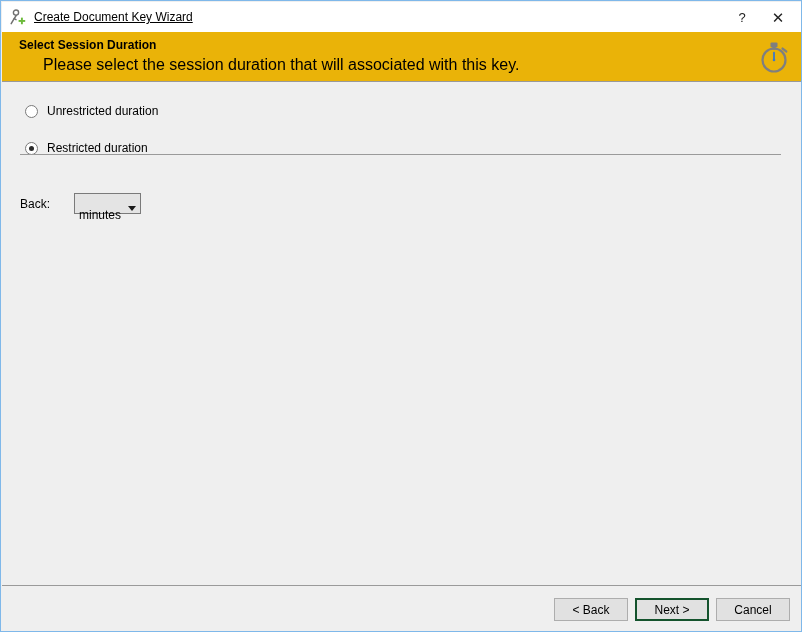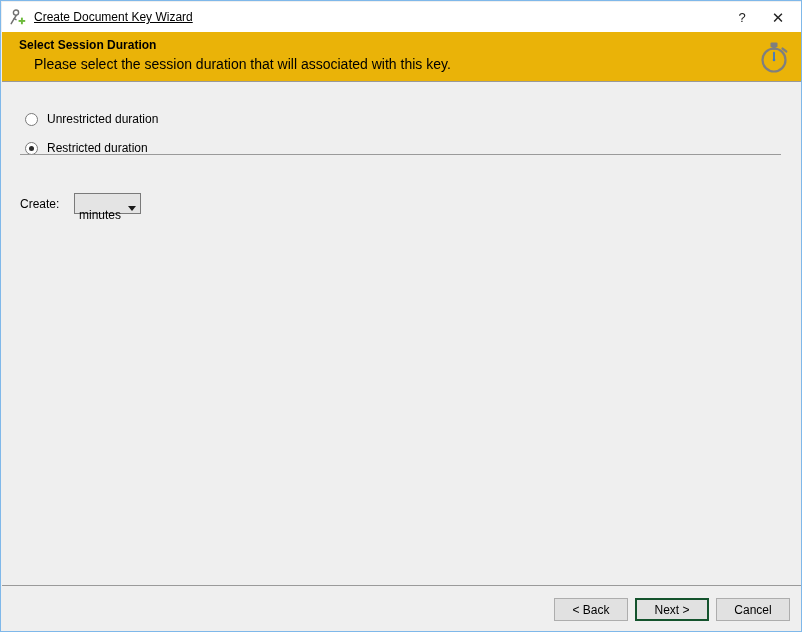--- a/index.html
+++ b/index.html
@@ -91,23 +91,23 @@
     position: absolute;
     left: 17px;
     top: 6px;
     font-size: 12px;
     font-weight: bold;
     color: #000000;
     white-space: nowrap;
   }
   .header-subtitle {
     position: absolute;
-    left: 32px;
+    left: 41px;
     top: 24px;
-    font-size: 14px;
+    font-size: 16px;
     color: #000000;
     white-space: nowrap;
   }
   .header-icon {
     position: absolute;
     right: 9px;
     top: 6px;
     width: 38px;
     height: 38px;
   }
@@ -121,21 +121,21 @@
     height: 502px;
     background: #efefef;
   }
 
   .radio-row {
     position: absolute;
     display: flex;
     align-items: center;
     white-space: nowrap;
   }
-  #radio-unrestricted { left: 23px; top: 29px; }
+  #radio-unrestricted { left: 23px; top: 21px; }
   #radio-restricted   { left: 23px; top: 58px; }
 
   .radio-mark {
     width: 13px;
     height: 13px;
     box-sizing: border-box;
     border: 1px solid #7a7a7a;
     border-radius: 50%;
     background: #ffffff;
     margin-right: 9px;
@@ -344,21 +344,21 @@
 
     <div class="radio-row" id="radio-restricted">
       <span class="radio-mark checked"></span>
       <span class="radio-label">Restricted duration</span>
     </div>
 
     <div class="separator"></div>
 
 
     <div class="field-row" id="row-units">
-      <span class="field-label">Create:</span>
+      <span class="field-label">Back:</span>
       <div class="combobox">
         <span class="combobox-value">minutes</span>
         <span class="combo-arrow"></span>
       </div>
     </div>
 
   </div>
 
   <div class="footer">
     <div class="footer-buttons">

